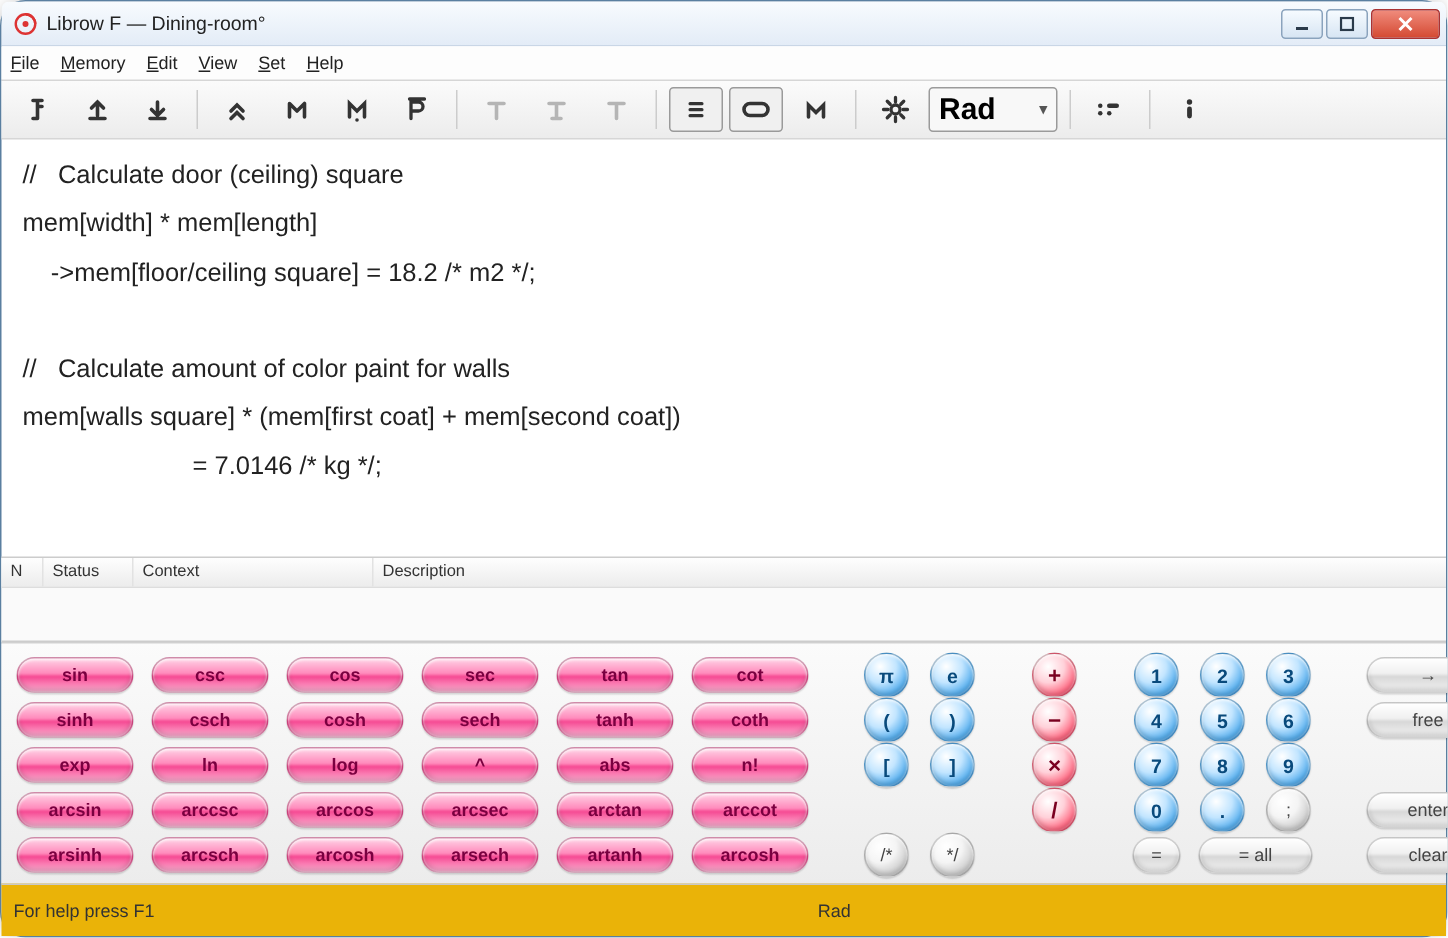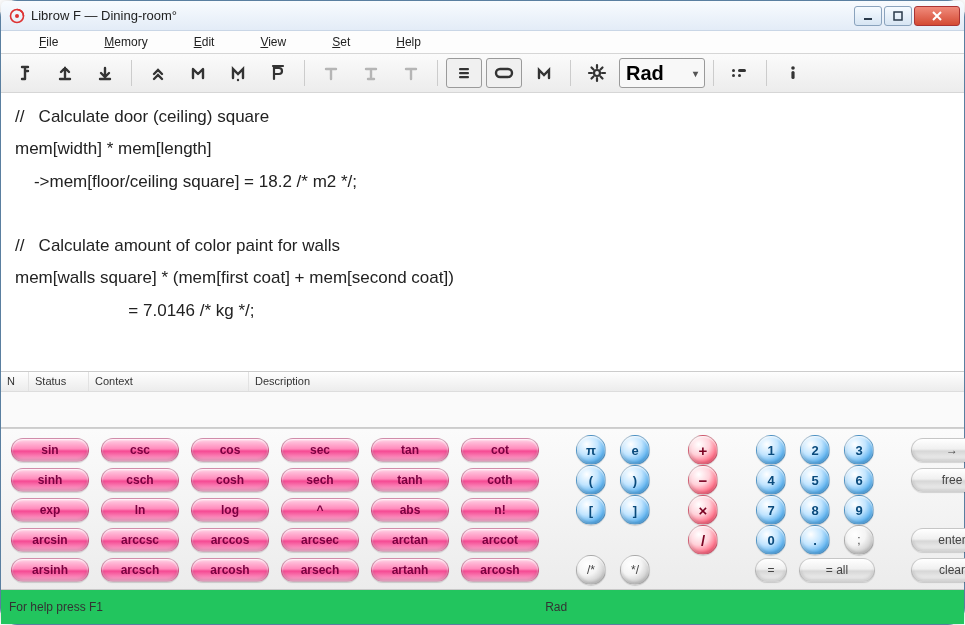--- a/index.html
+++ b/index.html
@@ -53,21 +53,21 @@
   
   .menubar {
     height: 22px;
     display:flex;align-items:center;
     padding: 0 6px;
     gap: 14px;
     font-size: 12px;
     color: #222;
     background:#fdfdfd;
   }
-  .menu-item { cursor: default; margin-left: 32px; }
+  .menu-item { cursor: default; }
   .menu-item .ul { text-decoration: underline; }
   
   .toolbar {
     height: 40px;
     border-top: 1px solid #d6d6d6;
     border-bottom: 1px solid #d6d6d6;
     background: linear-gradient(to bottom,#fbfbfb,#ececec);
     display:flex;align-items:center;
     padding: 0 6px;
     gap: 4px;
@@ -169,21 +169,21 @@
   .graycirc {
     width:30px;height:30px;border-radius:50%;
     background: radial-gradient(circle at 35% 30%,#fff,#f4f4f4 40%,#cfcfcf 70%,#b8b8b8 100%);
     color:#444; font-size:12px;
     align-self:center; justify-self:center;
   }
   
   .statusbar {
     height: 22px;
     border-top:1px solid #c9c9c9;
-    background:#22c55e;
+    background:#eab308;
     display:flex;align-items:center;
     font-size:12px;color:#333;
     padding:17px 8px;
   }
   .statusbar .left{flex:0 0 45%}
   .statusbar .mid{flex:0 0 30%}
   .statusbar .right{flex:1;text-align:left;padding-left:110px}
 </style>
 </head>
 <body>

